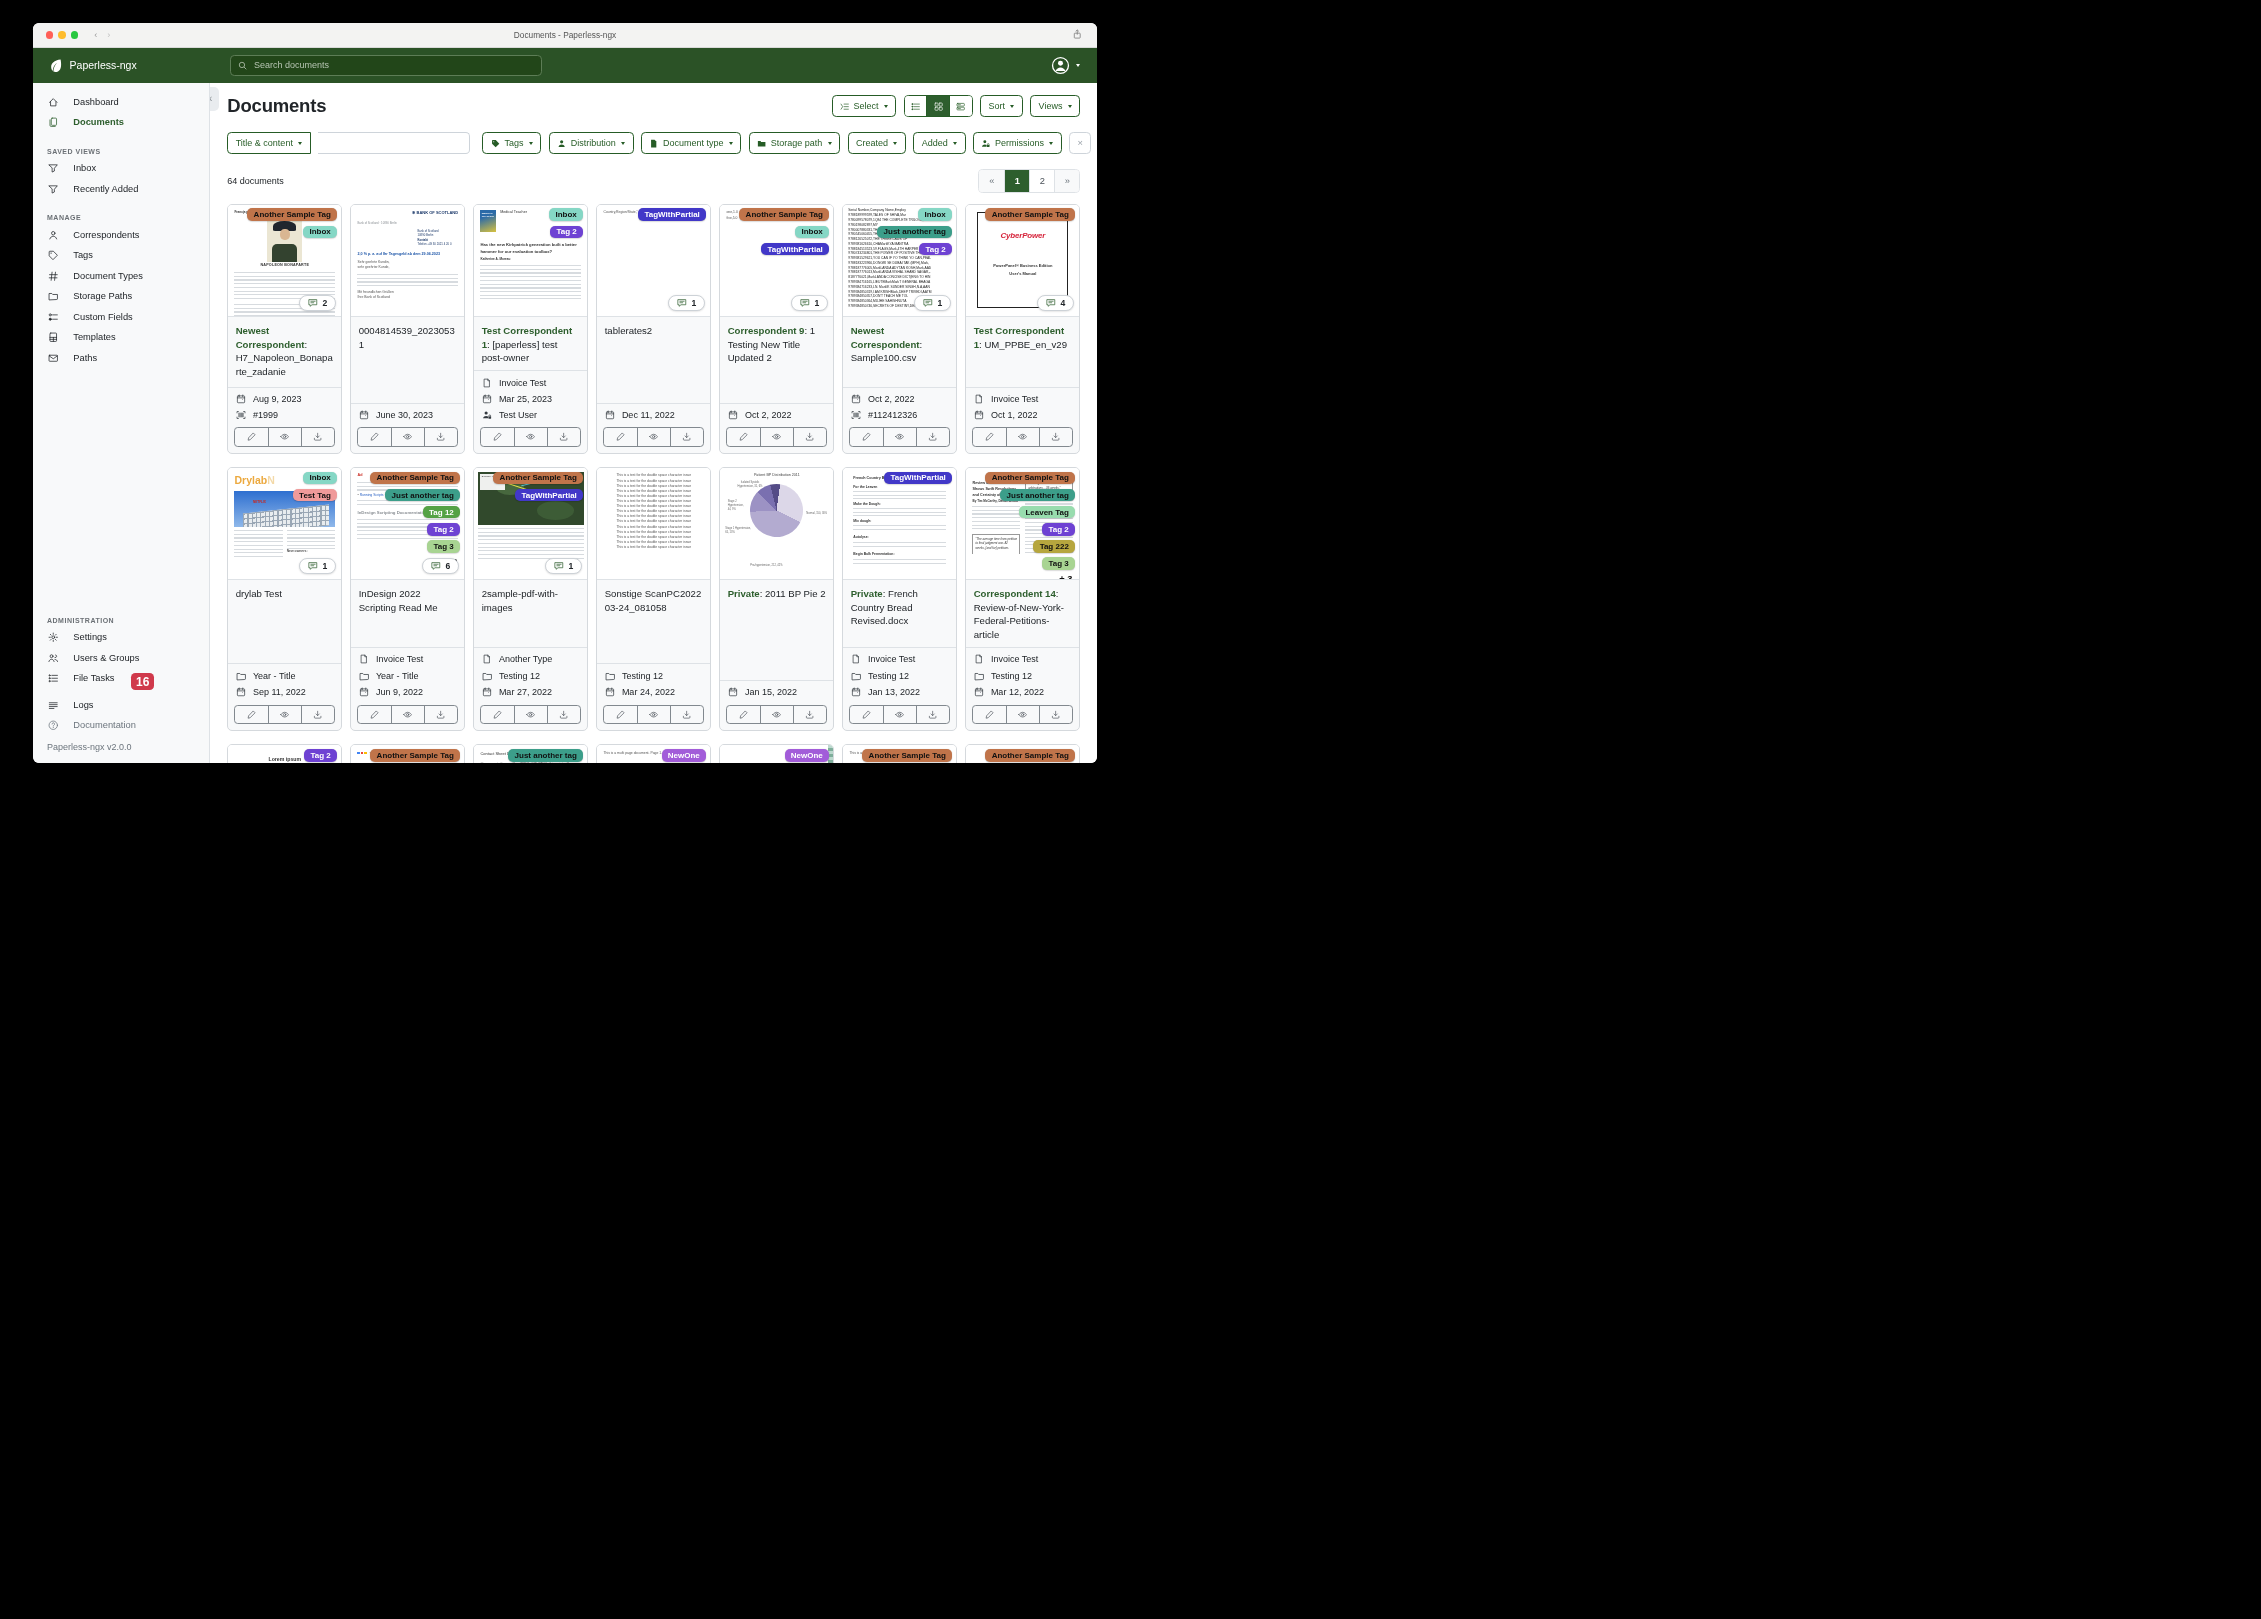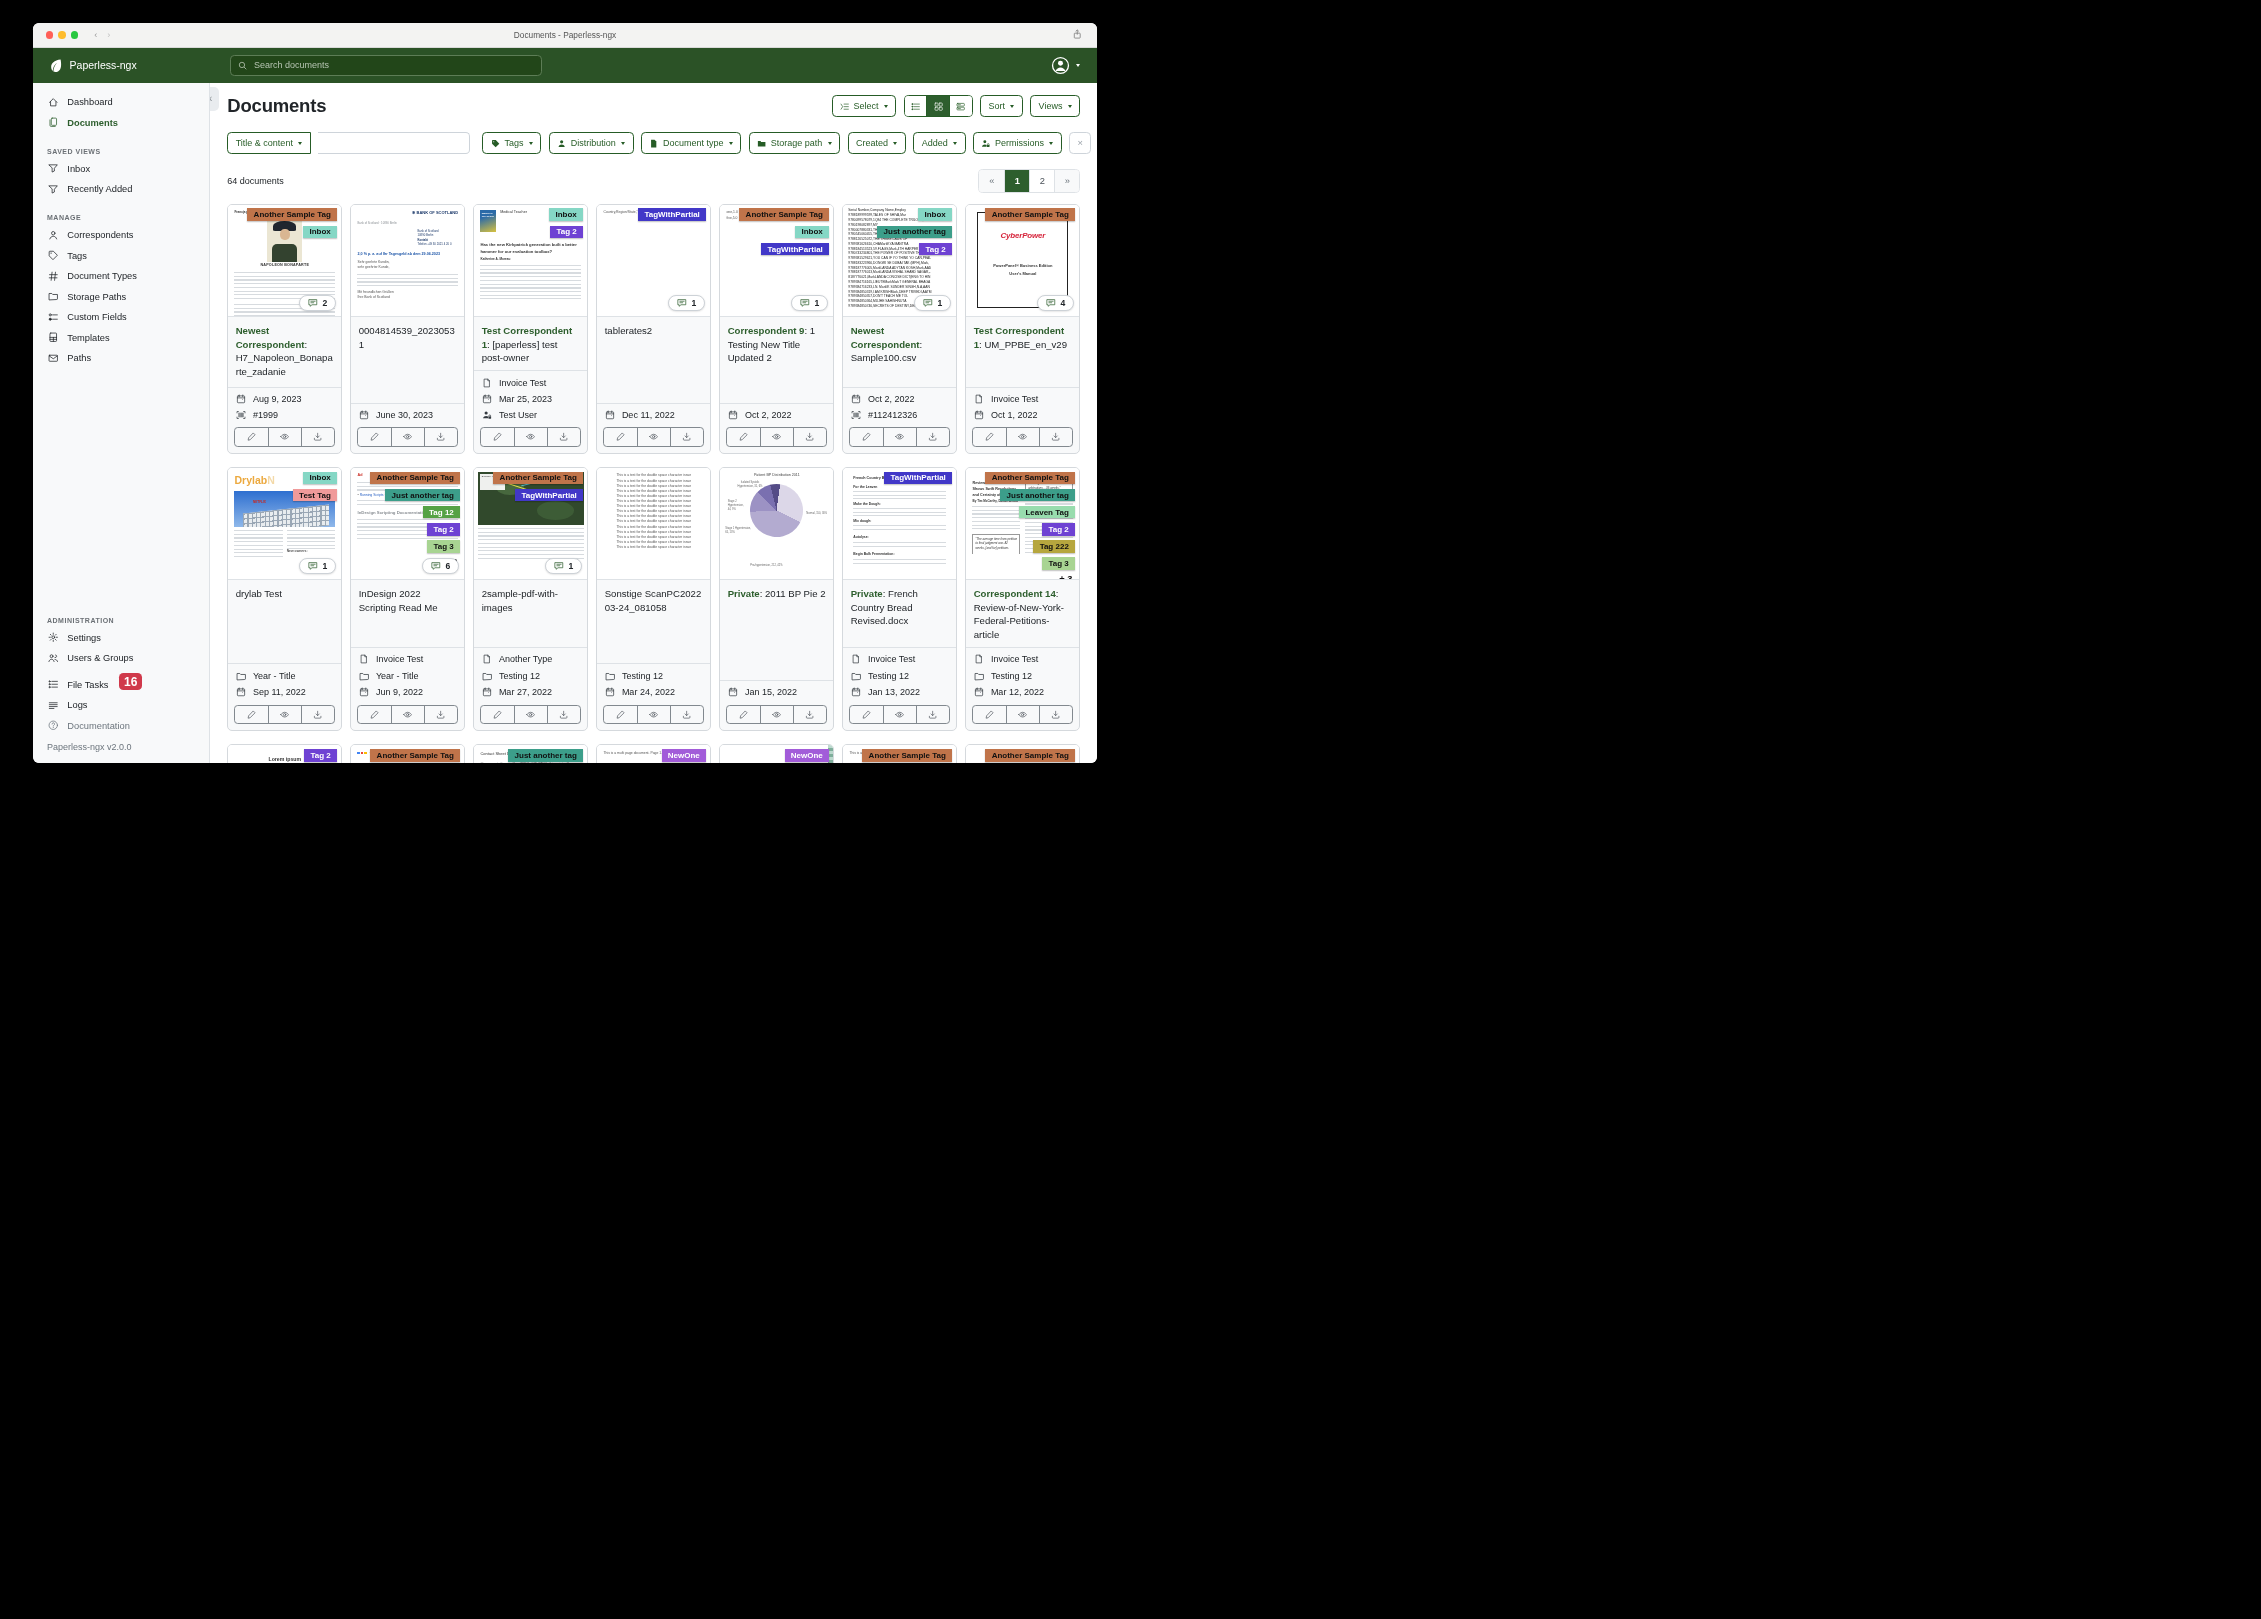--- a/index.html
+++ b/index.html
@@ -19,21 +19,21 @@
   .brand{width:177px;display:flex;align-items:center;gap:6.2px;padding-left:15px;box-sizing:border-box;}
   .brand-label{color:#fff;font-size:10.5px;}
   .searchbox{margin-left:20.4px;width:312px;height:20.4px;background:#224619;border:0.6px solid #5d7d56;border-radius:4.3px;display:flex;align-items:center;padding:0 6.2px;box-sizing:border-box;gap:5px;}
   .searchbox input{background:transparent;border:none;outline:none;color:#cdd8ca;font-size:9px;width:100%;font-family:"Liberation Sans",sans-serif;}
   .searchbox input::placeholder{color:#b6c4b2;}
   .search-ic{color:#b6c4b2;flex:none;display:flex;}
   .userbox{margin-left:auto;margin-right:17.3px;display:flex;align-items:center;gap:4.3px;color:#fff;}
   
   .bodyrow{flex:1;display:flex;min-height:0;}
   .sidebar{width:177px;flex:none;background:#f8f9fa;border-right:0.6px solid #dee2e6;padding-top:8.6px;box-sizing:border-box;display:flex;flex-direction:column;font-size:9.3px;color:#212529;overflow:hidden;}
-  .side-item{display:flex;align-items:flex-end;gap:8px;padding:5px 6.2px 5px 14px;cursor:pointer;}
+  .side-item{display:flex;align-items:flex-start;gap:14px;padding:5px 6.2px 5px 14px;cursor:pointer;}
   .side-item .ic{width:12.3px;display:flex;justify-content:center;color:#212529;flex:none;}
   .side-item.active{color:#2d5e2d;font-weight:700;}
   .side-item.active .ic{color:#2d5e2d;}
   .side-h{font-size:7px;font-weight:700;letter-spacing:0.5px;color:#6b7075;margin:15px 0 3.7px 14px;}
   .badge-red{background:#d0394b;color:#fff;font-size:12px;font-weight:700;border-radius:4.3px;padding:1.2px 5px;margin-left:2.5px;}
   .side-push{margin-top:auto;}
   .side-foot{color:#6c757d;}
   .side-ver{color:#6c757d;font-size:9px;margin:6.2px 0 11px 14px;}
   
   .main{flex:1;background:#fff;position:relative;padding:12.3px 16.7px 0 17.3px;box-sizing:border-box;min-width:0;overflow:hidden;}
@@ -62,21 +62,21 @@
   .page{min-width:25px;height:22px;display:flex;align-items:center;justify-content:center;font-size:9.3px;color:#6c757d;background:#fff;cursor:pointer;box-sizing:border-box;padding:0 3.7px;}
   .page+.page{border-left:0.6px solid #dee2e6;}
   .page.arrow{background:#f8f9fa;}
   .page.active{background:#2d5e2d;color:#fff;font-weight:600;}
   .page.num{color:#495057;}
   
   .cards{display:grid;grid-template-columns:repeat(7,1fr);gap:13px 8px;margin-top:10.5px;}
   .card{background:#f8f9fa;border:0.6px solid #d5d9dd;border-radius:5px;display:flex;flex-direction:column;overflow:hidden;position:relative;min-height:216px;}
   .thumb{height:111px;background:#fff;border-bottom:0.6px solid #dee2e6;position:relative;overflow:hidden;flex:none;}
   .tagcol{position:absolute;top:3.7px;right:4.3px;display:flex;flex-direction:column;align-items:flex-end;gap:4.3px;z-index:3;}
-  .pill{font-size:8px;font-weight:700;padding:1.9px 6.2px;border-radius:0;box-shadow:0 0.6px 1.2px rgba(0,0,0,.25);white-space:nowrap;cursor:pointer;}
+  .pill{font-size:8px;font-weight:700;padding:1.9px 6.2px;border-radius:5px;box-shadow:0 0.6px 1.2px rgba(0,0,0,.25);white-space:nowrap;cursor:pointer;}
   .tag-extra{font-size:9.3px;font-weight:700;color:#111;text-shadow:0 0 1.9px #fff,0 0 1.9px #fff;padding-right:2.5px;}
   .cbadge{position:absolute;right:5.6px;bottom:5px;background:#fff;border:0.6px solid #cdd2d7;border-radius:10px;display:flex;align-items:center;gap:5px;padding:1.9px 7.4px;z-index:3;box-shadow:0 0.6px 1.9px rgba(0,0,0,.15);}
   .cbadge .cnt{font-size:8.6px;font-weight:700;color:#212529;}
   .cbadge .cic{color:#2d5e2d;display:flex;}
   .ctitle{padding:6.8px 7.4px 5px;font-size:9.6px;line-height:1.45;color:#212529;overflow-wrap:anywhere;}
   .ctitle .pref{color:#2d5e2d;font-weight:700;}
   .cmeta{margin-top:auto;border-top:0.6px solid #dee2e6;padding:6.2px 7.4px 5px;display:flex;flex-direction:column;gap:6.2px;}
   .mrow{display:flex;align-items:center;gap:6.2px;font-size:9px;color:#212529;}
   .mrow .ic{width:11px;display:flex;justify-content:center;color:#343a40;flex:none;}
   .actions{display:flex;margin:2.5px 6.2px 6.2px;border:0.6px solid #82898f;border-radius:3.7px;overflow:hidden;height:17.3px;flex:none;}

